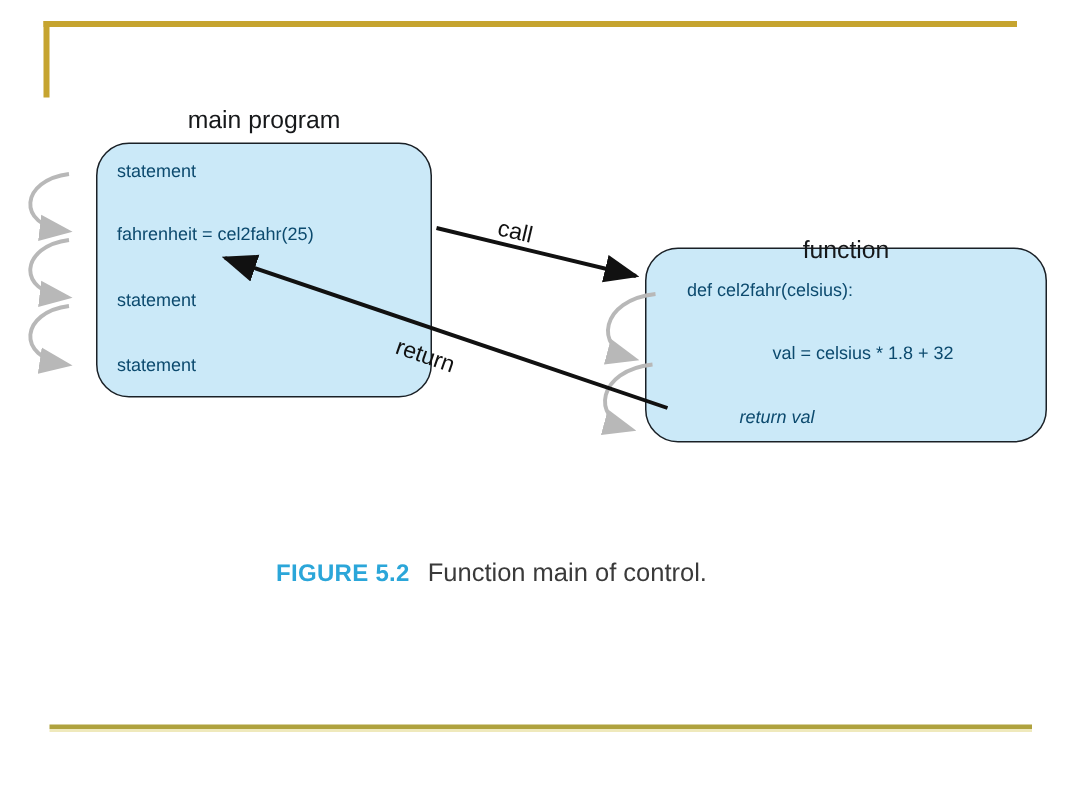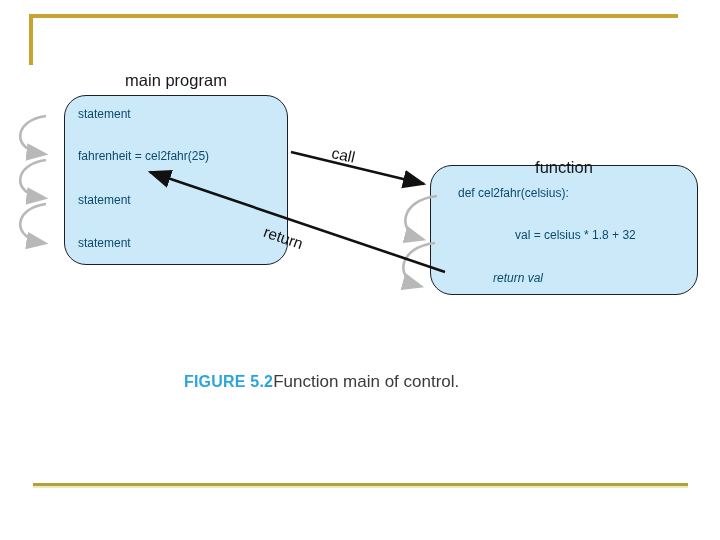--- a/index.html
+++ b/index.html
@@ -65,21 +65,21 @@
     white-space:nowrap;
     z-index:4;
     transform-origin:left top;
   }
   .call-label{left:334px;top:144px;transform:rotate(13deg);}
   .return-label{left:267px;top:223px;transform:rotate(19deg);}
 
   
   .caption{
     position:absolute;left:184px;top:372px;
-    display:flex;align-items:baseline;
+    display:flex;align-items:baseline;gap:12px;
     white-space:nowrap;
   }
   .fig-ref{font-weight:bold;font-size:16px;color:#2BA6D9;letter-spacing:0.2px;}
   .fig-text{font-size:17px;color:#3a3a3a;}
 </style>
 </head>
 <body>
 
 <div class="slide">
 

